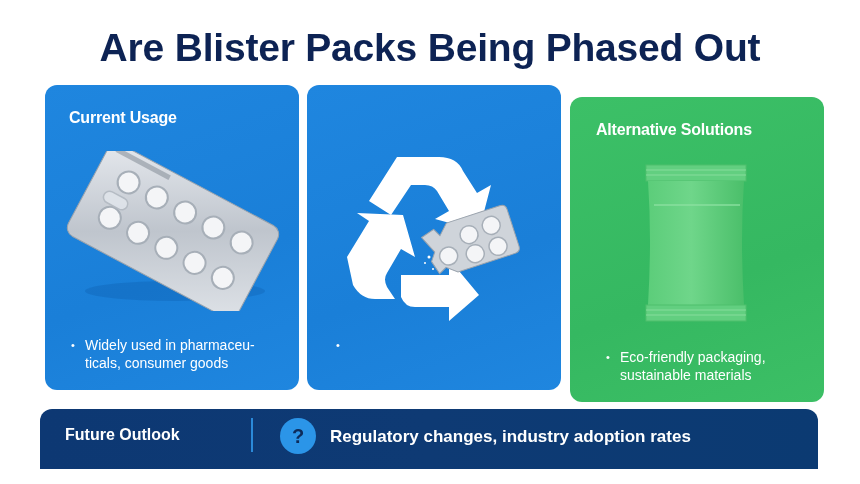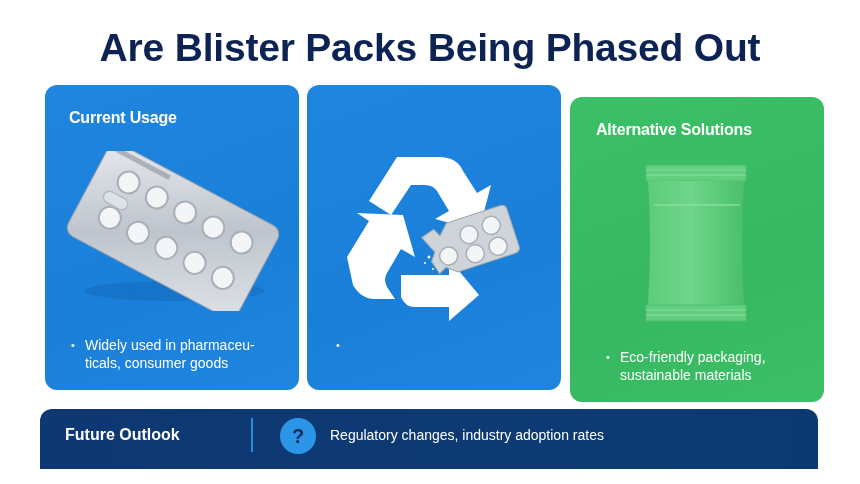--- a/index.html
+++ b/index.html
@@ -55,21 +55,21 @@
       background: #2b8ad9;
     }
     .footer-icon {
       position: absolute; left: 240px; top: 9px; width: 36px; height: 36px;
       border-radius: 50%; background: #2b95e8;
       display: flex; align-items: center; justify-content: center;
       color: #0d2b5a; font-size: 20px; font-weight: 700;
     }
     .footer-text {
       position: absolute; left: 290px; top: 18px;
-      font-size: 14px; color: #ffffff;
+      font-size: 17px; color: #ffffff; font-weight: bold;
     }
   </style>
 </head>
 <body>
 
 <h1 class="title">Are Blister Packs Being Phased Out</h1>
 
 <div class="card blue" id="card-1">
   <div class="card-title">Current Usage</div>
   <svg class="card-illustration" style="left:18px; top:66px;" width="220" height="160" viewBox="0 0 220 160">

